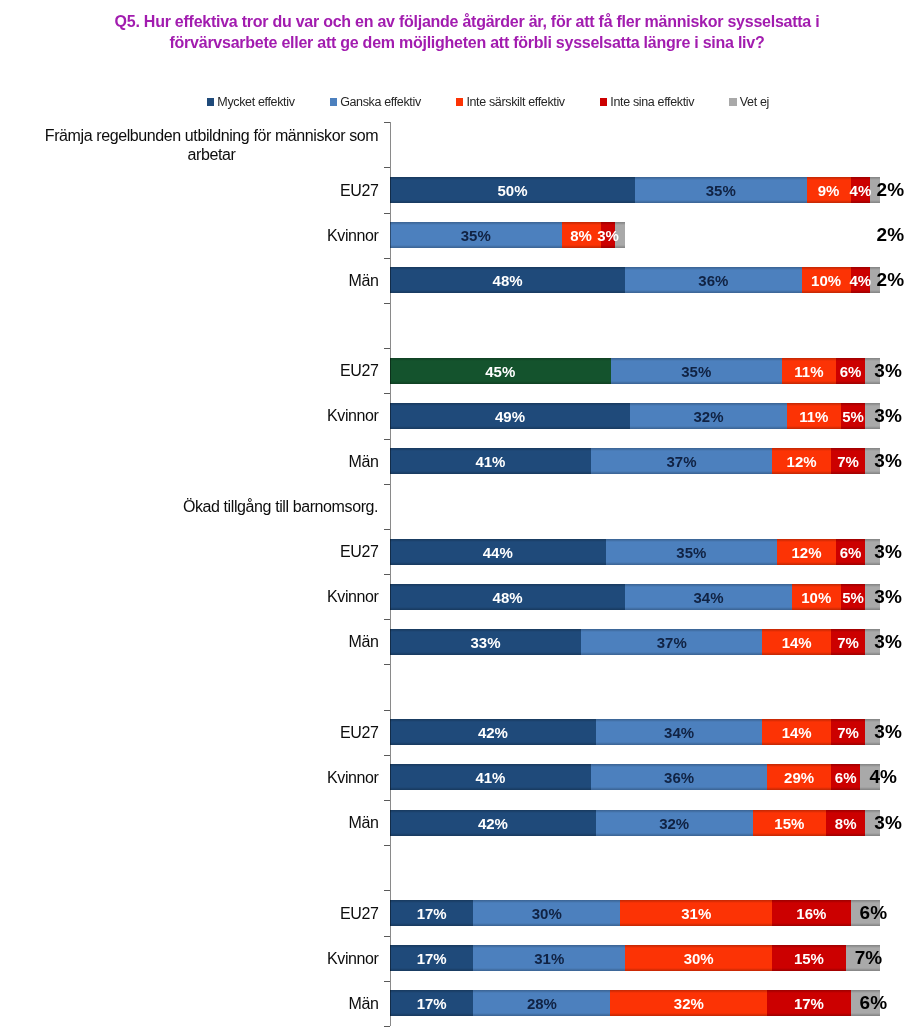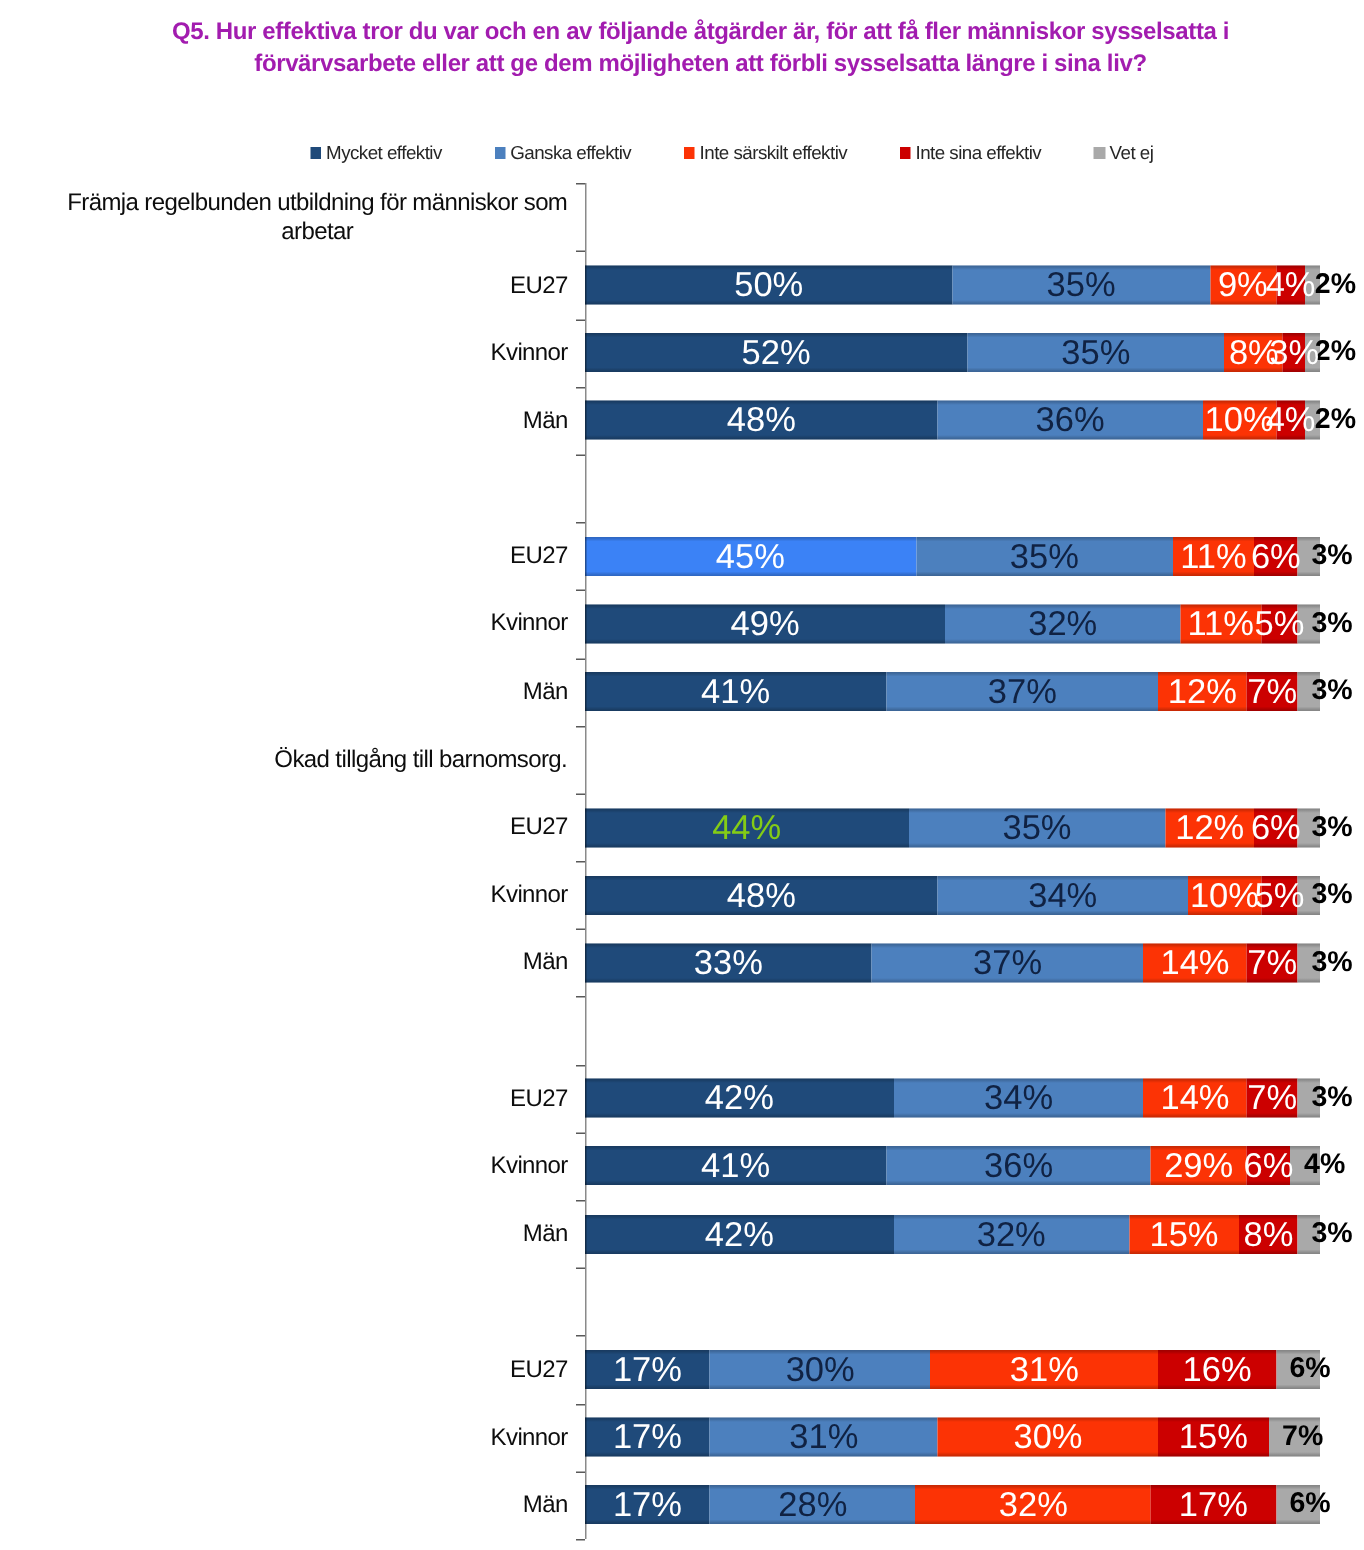--- a/index.html
+++ b/index.html
@@ -31,21 +31,21 @@
   .bar::before{content:"";position:absolute;left:0;top:0;width:1.2px;height:100%;
                background:rgba(0,0,0,.40);z-index:4;pointer-events:none;}
   .seg{height:100%;position:relative;}
   .seg::after{content:"";position:absolute;left:0;right:0;top:0;height:100%;
               background:linear-gradient(to bottom, rgba(0,0,0,.22) 0, rgba(0,0,0,.17) 1px,
                          rgba(0,0,0,0) 3px,
                          rgba(0,0,0,0) calc(100% - 3px), rgba(0,0,0,.17) calc(100% - 1px),
                          rgba(0,0,0,.22) 100%);
               pointer-events:none;}
   .seglabel{position:absolute;top:50%;left:50%;transform:translate(-50%,-50%);
-            font-size:23px;font-weight:normal;white-space:nowrap;line-height:19px;
+            font-size:15px;font-weight:bold;white-space:nowrap;line-height:19px;
             z-index:5;}
   .outlabel{position:absolute;font-size:19px;font-weight:bold;color:#000000;
             white-space:nowrap;text-align:center;line-height:19px;}
 </style>
 </head>
 <body>
 
 <div id="root">
   <div class="title">Q5. Hur effektiva tror du var och en av följande åtgärder är, för att få fler människor sysselsatta i förvärvsarbete eller att ge dem möjligheten att förbli sysselsatta längre i sina liv?</div>
   <div class="legend" id="legend">
@@ -88,23 +88,20 @@
         </div>
         <div class="seg" style="width: 19.6px; background: rgb(204, 0, 0);">
           <span class="seglabel" style="color: rgb(255, 255, 255);">4%</span>
         </div>
         <div class="seg" style="width: 9.8px; background: rgb(169, 169, 169);"></div>
       </div>
       <div class="outlabel" style="left: 850.3px; width: 80px; top: 179.985px; color: rgb(0, 0, 0);">2%</div>
       <div class="tick" style="left: 383.6px; top: 213px; width: 6px; height: 1.3px;"></div>
       <div class="catlabel" style="top: 213.38px; height: 45.19px; left: 0px; width: 378.5px;">Kvinnor</div>
       <div class="bar" style="left: 390px; top: 222.175px; width: 490px; height: 26px;">
-        <div class="seg" style="width: 254.8px; background: rgb(31, 74, 122);">
-          <span class="seglabel" style="color: rgb(255, 255, 255);">52%</span>
-        </div>
         <div class="seg" style="width: 171.5px; background: rgb(76, 128, 190);">
           <span class="seglabel" style="color: rgb(16, 34, 67);">35%</span>
         </div>
         <div class="seg" style="width: 39.2px; background: rgb(252, 51, 5);">
           <span class="seglabel" style="color: rgb(255, 255, 255);">8%</span>
         </div>
         <div class="seg" style="width: 14.7px; background: rgb(204, 0, 0);">
           <span class="seglabel" style="color: rgb(255, 255, 255);">3%</span>
         </div>
         <div class="seg" style="width: 9.8px; background: rgb(169, 169, 169);"></div>
@@ -125,21 +122,21 @@
         <div class="seg" style="width: 19.6px; background: rgb(204, 0, 0);">
           <span class="seglabel" style="color: rgb(255, 255, 255);">4%</span>
         </div>
         <div class="seg" style="width: 9.8px; background: rgb(169, 169, 169);"></div>
       </div>
       <div class="outlabel" style="left: 850.3px; width: 80px; top: 270.365px; color: rgb(0, 0, 0);">2%</div>
       <div class="tick" style="left: 383.6px; top: 303px; width: 6px; height: 1.3px;"></div>
       <div class="tick" style="left: 383.6px; top: 348px; width: 6px; height: 1.3px;"></div>
       <div class="catlabel" style="top: 348.95px; height: 45.19px; left: 0px; width: 378.5px;">EU27</div>
       <div class="bar" style="left: 390px; top: 357.745px; width: 490px; height: 26px;">
-        <div class="seg" style="width: 220.5px; background: #3b82f6;">
+        <div class="seg" style="width: 220.5px; background: #14532d;">
           <span class="seglabel" style="color: rgb(255, 255, 255);">45%</span>
         </div>
         <div class="seg" style="width: 171.5px; background: rgb(76, 128, 190);">
           <span class="seglabel" style="color: rgb(16, 34, 67);">35%</span>
         </div>
         <div class="seg" style="width: 53.9px; background: rgb(252, 51, 5);">
           <span class="seglabel" style="color: rgb(255, 255, 255);">11%</span>
         </div>
         <div class="seg" style="width: 29.4px; background: rgb(204, 0, 0);">
           <span class="seglabel" style="color: rgb(255, 255, 255);">6%</span>
@@ -182,21 +179,21 @@
         </div>
         <div class="seg" style="width: 14.7px; background: rgb(169, 169, 169);"></div>
       </div>
       <div class="outlabel" style="left: 848.05px; width: 80px; top: 451.125px; color: rgb(0, 0, 0);">3%</div>
       <div class="tick" style="left: 383.6px; top: 484px; width: 6px; height: 1.3px;"></div>
       <div class="grouplabel" style="top: 498.165px; left: 0px; width: 378.5px;"><span style="width: 196px;">Ökad tillgång till barnomsorg.</span></div>
       <div class="tick" style="left: 383.6px; top: 529px; width: 6px; height: 1.3px;"></div>
       <div class="catlabel" style="top: 529.71px; height: 45.19px; left: 0px; width: 378.5px;">EU27</div>
       <div class="bar" style="left: 390px; top: 538.505px; width: 490px; height: 26px;">
         <div class="seg" style="width: 215.6px; background: rgb(31, 74, 122);">
-          <span class="seglabel" style="color: #84cc16;">44%</span>
+          <span class="seglabel" style="color: #ffffff;">44%</span>
         </div>
         <div class="seg" style="width: 171.5px; background: rgb(76, 128, 190);">
           <span class="seglabel" style="color: rgb(16, 34, 67);">35%</span>
         </div>
         <div class="seg" style="width: 58.8px; background: rgb(252, 51, 5);">
           <span class="seglabel" style="color: rgb(255, 255, 255);">12%</span>
         </div>
         <div class="seg" style="width: 29.4px; background: rgb(204, 0, 0);">
           <span class="seglabel" style="color: rgb(255, 255, 255);">6%</span>
         </div>

